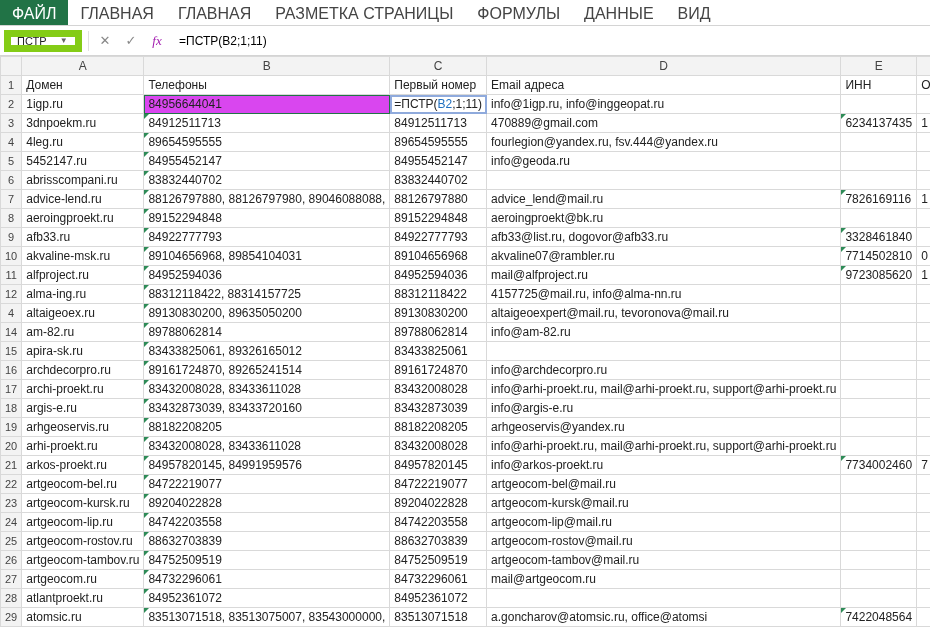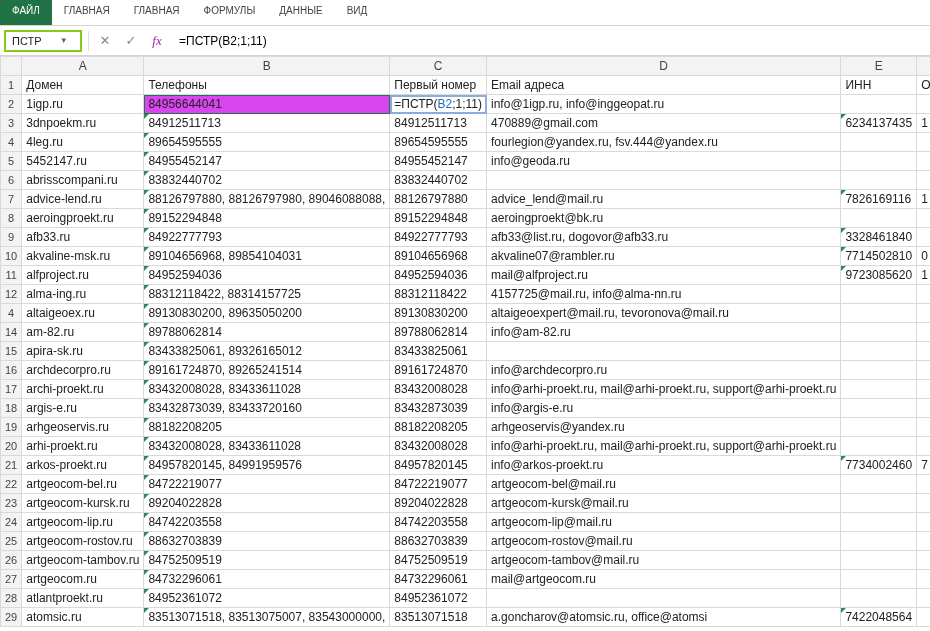--- a/index.html
+++ b/index.html
@@ -1,21 +1,21 @@
 <!DOCTYPE html>
 <html><head>
 <meta charset="utf-8">
 <style>
 * { margin:0; padding:0; box-sizing:border-box; font-family:"Segoe UI",Arial,sans-serif; }
 body { background:#fff; font-size:12px; color:#222; overflow:hidden; width:930px; height:631px; }
 .ribbon { display:flex; background:#fff; border-bottom:1px solid #d4d4d4; height:26px; }
-.ribbon .tab { padding:5px 12px 16px; font-size:10px; color:#444; cursor:pointer; }
+.ribbon .tab { padding:5px 12px 16px; font-size:16px; color:#444; cursor:pointer; }
 .ribbon .tab.file { background:#217346; color:#fff; font-weight:400; }
 .fbar { display:flex; align-items:center; height:30px; border-bottom:1px solid #d4d4d4; padding:3px 4px; gap:6px; }
-.namebox { display:flex; align-items:center; border:2px solid #84cc16; height:22px; width:78px; background:#fff; }
+.namebox { display:flex; align-items:center; border:7px solid #84cc16; height:22px; width:78px; background:#fff; }
 .namebox span { flex:1; padding:0 6px; font-size:11px; }
 .namebox .dd { width:14px; text-align:center; color:#666; font-size:8px; }
 .fx-btn { width:20px; text-align:center; color:#888; font-size:13px; cursor:pointer; }
 .fx-btn.fx { font-style:italic; font-family:"Times New Roman",serif; color:#a21caf; }
 .fbar-sep { width:1px; height:20px; background:#e0e0e0; }
 .formula-input { flex:1; border:none; outline:none; font-size:12px; padding:2px 6px; height:22px; }
 .grid-wrap { position:relative; height:575px; overflow:hidden; }
 table { border-collapse:collapse; table-layout:fixed; }
 th,td { border:1px solid #d9d9d9; height:19px; padding:0 4px; font-size:12px; white-space:nowrap; overflow:hidden; text-align:left; vertical-align:middle; }
 th { background:#f3f3f3; font-weight:400; text-align:center; color:#444; }
@@ -28,20 +28,21 @@
 .tri { position:absolute; top:0; left:0; width:0; height:0; border-top:5px solid #2e8b57; border-right:5px solid transparent; }
 td { position:relative; }
 </style>
 </head>
 <body>
 
 <div class="ribbon">
   <div class="tab file">ФАЙЛ</div>
   <div class="tab">ГЛАВНАЯ</div>
   <div class="tab">ГЛАВНАЯ</div>
+  <div class="tab">РАЗМЕТКА СТРАНИЦЫ</div>
   <div class="tab">ФОРМУЛЫ</div>
   <div class="tab">ДАННЫЕ</div>
   <div class="tab">ВИД</div>
 </div>
 
 <div class="fbar">
   <div class="namebox">
     <span>ПСТР</span>
     <span class="dd">▼</span>
   </div>

